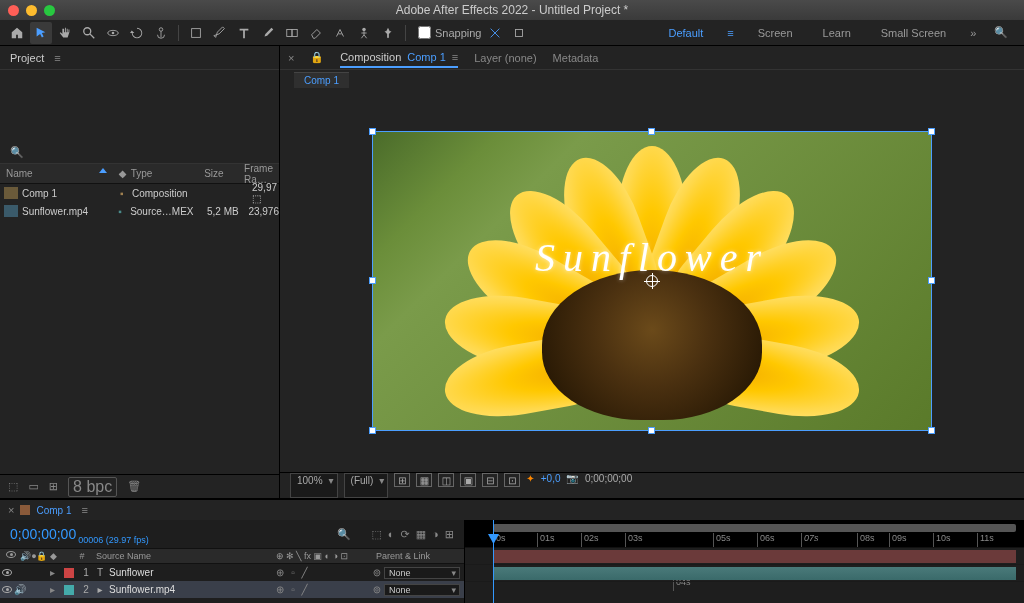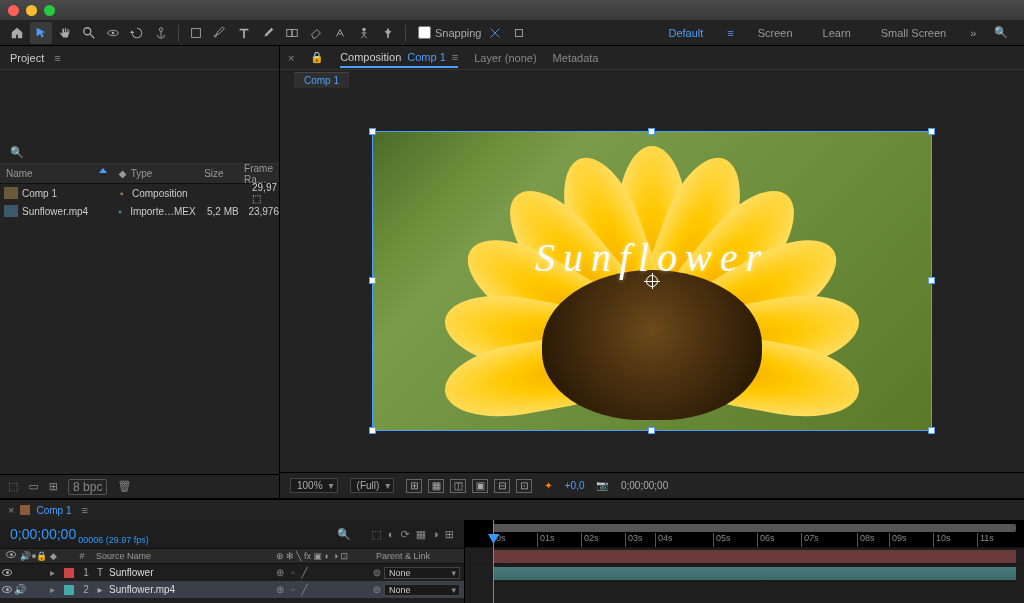--- a/index.html
+++ b/index.html
@@ -27,21 +27,21 @@
 .search-row{height:22px;display:flex;align-items:center;padding:0 10px;color:#888;border-bottom:1px solid #333}
 .hdr-row{height:20px;background:#2a2a2a;display:flex;align-items:center;font-size:10px;color:#999;border-bottom:1px solid #111}
 .hcol{padding:0 6px;display:flex;align-items:flex-start;gap:20px}
 .hname{width:120px}.htype{width:78px}.hsize{width:42px}.hfps{flex:1}
 .arrow-up{width:0;height:0;border-left:4px solid transparent;border-right:4px solid transparent;border-bottom:5px solid #4b9eff;margin-left:auto}
 .prow{height:18px;display:flex;align-items:center;font-size:10px;color:#ccc}
 .pname{width:120px;padding-left:4px;display:flex;align-items:center;gap:4px}
 .ptype{width:78px;display:flex;align-items:center;gap:4px}
 .psize{width:42px}.pfps{flex:1}
 .left-footer{margin-top:auto;height:24px;border-top:1px solid #000;display:flex;align-items:center;padding:0 8px;gap:10px;color:#888}
-.bpc{font-size:12px;border:1px solid #555;padding:0 4px;border-radius:2px}
+.bpc{font-size:16px;border:1px solid #555;padding:0 4px;border-radius:2px}
 .center{flex:1;background:#232323;display:flex;flex-direction:column}
 .ctabs{height:24px;display:flex;align-items:center;padding:0 8px;gap:16px;border-bottom:1px solid #333}
 .ctab{display:flex;align-items:center;gap:6px;color:#888}
 .ctab.active{color:#ccc;border-bottom:2px solid #4b9eff;padding-bottom:3px;margin-bottom:-3px}
 .ctab.active .cname{color:#4b9eff}
 .subtabs{height:20px;display:flex;align-items:center;padding:0 14px}
 .subtab{background:#2f2f2f;padding:2px 10px;color:#4b9eff;font-size:10px;border-top:1px solid #444}
 .viewer{flex:1;background:#232323;display:flex;align-items:center;justify-content:center;position:relative;padding:24px}
 .canvas{width:560px;height:300px;position:relative;border:1px solid #4b9eff;background:linear-gradient(135deg,#4a6b2a 0%,#6b8e3a 15%,#7a9b4a 25%,#5a7a2a 100%)}
 .petals{position:absolute;inset:0;display:flex;align-items:center;justify-content:center}
@@ -49,21 +49,21 @@
 .flower-center{position:absolute;bottom:10px;left:50%;transform:translateX(-50%);width:220px;height:150px;background:radial-gradient(circle at 50% 40%,#6b4a1a 0%,#4a3010 40%,#2a1a05 80%);border-radius:50% 50% 45% 45%}
 .script{position:absolute;top:42%;left:50%;transform:translate(-50%,-50%);font-family:"Brush Script MT",cursive;font-size:40px;color:#fff;letter-spacing:8px;font-style:italic;text-shadow:0 0 4px rgba(255,255,255,0.5)}
 .handle{position:absolute;width:7px;height:7px;background:#fff;border:1px solid #4b9eff}
 .h-tl{top:-4px;left:-4px}.h-tm{top:-4px;left:50%;margin-left:-4px}.h-tr{top:-4px;right:-4px}
 .h-ml{top:50%;left:-4px;margin-top:-4px}.h-mr{top:50%;right:-4px;margin-top:-4px}
 .h-bl{bottom:-4px;left:-4px}.h-bm{bottom:-4px;left:50%;margin-left:-4px}.h-br{bottom:-4px;right:-4px}
 .anchor{position:absolute;top:50%;left:50%;width:12px;height:12px;margin:-6px 0 0 -6px;border:1px solid #fff;border-radius:50%}
 .anchor::before,.anchor::after{content:"";position:absolute;background:#fff}
 .anchor::before{width:16px;height:1px;top:5px;left:-3px}
 .anchor::after{width:1px;height:16px;left:5px;top:-3px}
-.vfooter{height:26px;border-top:1px solid #000;display:flex;align-items:center;padding:0 10px;gap:12px;color:#aaa;font-size:10px}
+.vfooter{height:26px;border-top:1px solid #000;display:flex;padding:0 10px;gap:6px;color:#aaa;font-size:10px}
 .dd{background:#1a1a1a;border:1px solid #444;padding:1px 14px 1px 6px;position:relative}
 .dd::after{content:"▾";position:absolute;right:3px;color:#888}
 .vicons{display:flex;gap:6px}
 .vico{width:16px;height:14px;border:1px solid #666;display:flex;align-items:center;justify-content:center}
 .expo{color:#4b9eff}
 .bottom{height:105px;background:#1e1e1e;border-top:2px solid #000;display:flex;flex-direction:column}
 .tl-tabs{height:20px;background:#232323;display:flex;align-items:center;padding:0 8px;gap:6px}
 .tl-close{color:#888}
 .tl-ico{width:10px;height:10px;background:#8a5a3a}
 .tl-name{color:#4b9eff;font-size:10px}
@@ -108,20 +108,21 @@
 </style>
 </head>
 <body>
 
 <div class="titlebar">
   <div class="traffic">
     <span class="tclose"></span>
     <span class="tmin"></span>
     <span class="tmax"></span>
   </div>
+  <div class="titletext">Adobe After Effects 2022 - Untitled Project *</div>
 </div>
 
 <div class="toolbar">
   <div class="toolbtn">
       <svg viewBox="0 0 16 16">
         <path d="M8 2l6 5v7H9v-4H7v4H2V7z"></path>
       </svg>
     </div>
   <div class="toolbtn active">
       <svg viewBox="0 0 16 16">
@@ -260,21 +261,21 @@
       <div class="ptype">Composition</div>
       <div class="psize"></div>
       <div class="pfps"><span>29,97</span> <span>⬚</span></div>
     </div>
     <div class="prow">
       <div class="pname">
           <span style="width:14px;height:12px;background:#3a5a6a;display:inline-block"></span>
           <span>Sunflower.mp4</span>
         </div>
       <div style="width:12px;color:#4a8a8a">▪</div>
-      <div class="ptype">Importe…MEX</div>
+      <div class="ptype">Source…MEX</div>
       <div class="psize">5,2 MB</div>
       <div class="pfps">23,976</div>
     </div>
     <div class="left-footer">
       <span>⬚</span>
       <span>▭</span>
       <span>⊞</span>
       <span class="bpc">8 bpc</span>
       <span>🗑</span>
     </div>
@@ -402,21 +403,21 @@
       </div>
     </div>
     <div class="tl-right">
       <div class="ruler">
         <div class="workarea"></div>
         <div class="ruler-nums" id="ruler-nums">
             <div class="rtick" style="left: 28px;">0s</div>
             <div class="rtick" style="left: 72px;">01s</div>
             <div class="rtick" style="left: 116px;">02s</div>
             <div class="rtick" style="left: 160px;">03s</div>
-            <div class="rtick" style="left: 190px;">04s</div>
+            <div class="rtick" style="left: 208px; margin-top: 44px;">04s</div>
             <div class="rtick" style="left: 248px;">05s</div>
             <div class="rtick" style="left: 292px;">06s</div>
             <div class="rtick" style="left: 336px; font-style: italic;">07s</div>
             <div class="rtick" style="left: 392px;">08s</div>
             <div class="rtick" style="left: 424px;">09s</div>
             <div class="rtick" style="left: 468px; text-align: right;">10s</div>
             <div class="rtick" style="left: 512px;">11s</div>
           </div>
       </div>
       <div class="playhead"></div>

